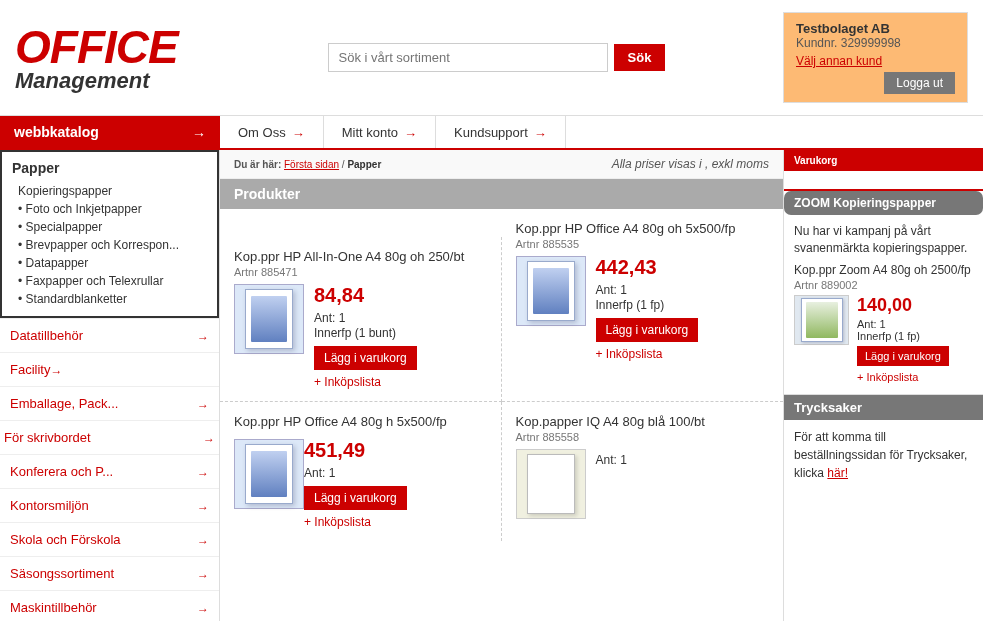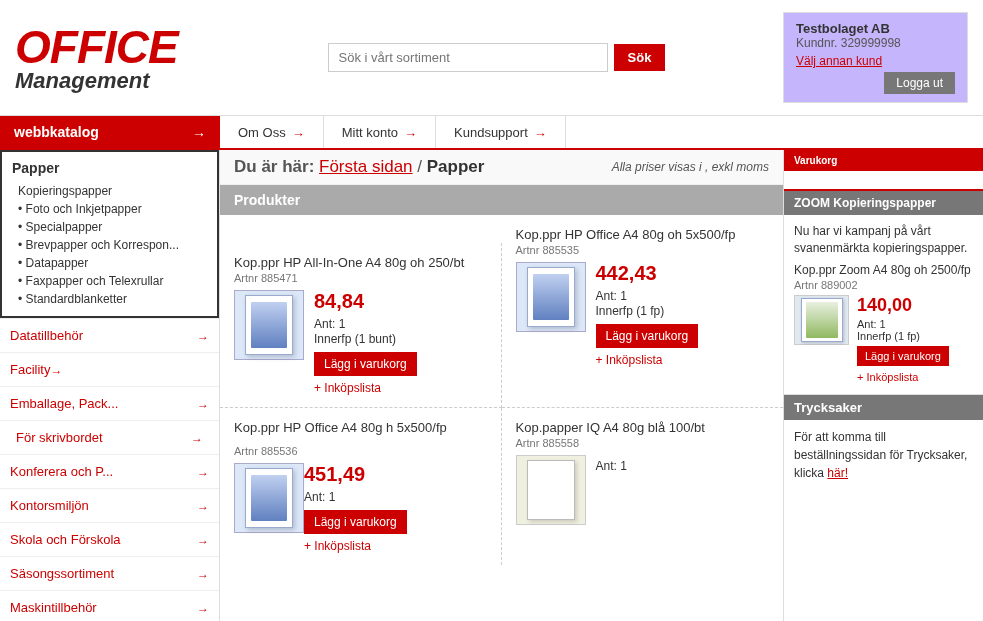--- a/index.html
+++ b/index.html
@@ -11,21 +11,21 @@
 <div style="display:flex; align-items:center; padding:12px 15px; background:#fff; border-bottom:1px solid #ddd;">
   <div style="min-width:210px;">
     <div style="font-size:46px; font-weight:900; color:#cc0000; line-height:1; font-style:italic; letter-spacing:-1px;">OFFICE</div>
     <div style="font-size:22px; font-style:italic; color:#333; line-height:1; font-weight:bold;">Management</div>
   </div>
   <div style="flex:1; display:flex; justify-content:center; align-items:center; gap:6px;">
     <input type="text" style="width: 280px; padding: 6px 10px; border: 1px solid rgb(204, 204, 204); font-size: 13px; color: rgb(153, 153, 153);" placeholder="Sök i vårt sortiment">
     <button style="background:#cc0000; color:#fff; border:none; padding:6px 14px; font-size:13px; cursor:pointer; font-weight:bold;">Sök</button>
   </div>
   <div style="min-width:200px; text-align:right;">
-    <div style="background:#c4b5fd; border:1px solid #ddd; padding:8px 12px; display:inline-block; text-align:left; min-width:185px;">
+    <div style="background:#fdba74; border:1px solid #ddd; padding:8px 12px; display:inline-block; text-align:left; min-width:185px;">
       <div style="font-weight:bold; font-size:13px;">Testbolaget AB</div>
       <div style="font-size:12px; color:#555;">
         <span>Kundnr.</span>
         <span>329999998</span>
       </div>
       <a style="color:#cc0000; font-size:12px; text-decoration:underline; cursor:pointer; display:block; margin-top:4px;">Välj annan kund</a>
       <div style="text-align:right; margin-top:4px;">
         <button style="background:#777; color:#fff; border:none; padding:4px 12px; font-size:12px; cursor:pointer;">Logga ut</button>
       </div>
     </div>
@@ -71,21 +71,21 @@
       <span style="color:#cc0000; font-size:12px;">→</span>
     </div>
     <div style="display:flex; align-items:center; justify-content:flex-start; padding:9px 10px; border-top:1px solid #eee; font-size:13px; cursor:pointer; color:#cc0000;">
       <span>Facility</span>
       <span style="color:#cc0000; font-size:12px;">→</span>
     </div>
     <div style="display:flex; align-items:center; justify-content:space-between; padding:9px 10px; border-top:1px solid #eee; font-size:13px; cursor:pointer; color:#cc0000;">
       <span>Emballage, Pack...</span>
       <span style="color:#cc0000; font-size:12px;">→</span>
     </div>
-    <div style="display:flex; align-items:center; justify-content:space-between; padding:9px 16px; border-top:1px solid #eee; font-size:13px; cursor:pointer; color:#cc0000;">
+    <div style="display:flex; align-items:center; justify-content:space-between; padding:9px 4px; border-top:1px solid #eee; font-size:13px; cursor:pointer; color:#cc0000;">
       <span>För skrivbordet</span>
       <span style="color:#cc0000; font-size:12px;">→</span>
     </div>
     <div style="display:flex; align-items:center; justify-content:space-between; padding:9px 10px; border-top:1px solid #eee; font-size:13px; cursor:pointer; color:#cc0000;">
       <span>Konferera och P...</span>
       <span style="color:#cc0000; font-size:12px;">→</span>
     </div>
     <div style="display:flex; align-items:flex-end; justify-content:space-between; padding:9px 10px; border-top:1px solid #eee; font-size:13px; cursor:pointer; color:#cc0000;">
       <span>Kontorsmiljön</span>
       <span style="color:#cc0000; font-size:12px;">→</span>
@@ -100,21 +100,21 @@
     </div>
     <div style="display:flex; align-items:center; justify-content:space-between; padding:9px 10px; border-top:1px solid #eee; font-size:13px; cursor:pointer; color:#cc0000;">
       <span>Maskintillbehör</span>
       <span style="color:#cc0000; font-size:12px;">→</span>
     </div>
   </div>
 
   <div style="flex:1;">
 
     <div style="background:#f9f9f9; padding:7px 14px; border-bottom:1px solid #eee; display:flex; justify-content:space-between; align-items:center;">
-      <div style="font-size:17px; color:#555;">
+      <div style="font-size:10px; color:#555;">
         <span style="font-weight:bold;">Du är här:</span>
         <span> </span>
         <a style="color:#cc0000; text-decoration:underline; cursor:pointer;">Första sidan</a>
         <span> / </span>
         <span style="font-weight:bold; color:#333;">Papper</span>
       </div>
       <div style="font-size:12px; color:#555; font-style:italic; text-align:right;">Alla priser visas i , exkl moms</div>
     </div>
 
     <div style="background:#aaa; color:#fff; font-weight:bold; padding:7px 14px; font-size:14px;">Produkter</div>
@@ -154,21 +154,20 @@
             <div style="font-size:12px; color:#333; margin-bottom:1px;">Ant:  1</div>
             <div style="font-size:12px; color:#333; margin-bottom:6px;">Innerfp (1 fp)</div>
             <button style="background:#cc0000; color:#fff; border:none; padding:5px 10px; font-size:12px; cursor:pointer; display:block; margin-bottom:4px;">Lägg i varukorg</button>
             <a style="color:#cc0000; font-size:12px; text-decoration:none; cursor:pointer;">+ <span>Inköpslista</span></a>
           </div>
         </div>
       </div>
 
       <div style="padding:12px 14px; border-right:1px dashed #ccc;">
         <div style="font-size:13px; color:#333; margin-bottom:10px;">Kop.ppr HP Office A4 80g h 5x500/fp</div>
-        <div style="font-size:11px; color:#777; margin-bottom:6px;">Artnr 885536</div>
         <div style="display:flex; gap:0;">
           <div style="width:70px; height:70px; background:#dce8f8; border:1px solid #aac; flex-shrink:0; display:flex; align-items:center; justify-content:center;">
             <div style="width:48px; height:60px; background:#fff; border:1px solid #99aacc; box-shadow:2px 2px 5px rgba(0,0,50,0.2); display:flex; align-items:center; justify-content:center;">
               <div style="width:36px; height:46px; background:linear-gradient(180deg,#c0d0f0 0%,#6080c0 100%); border-radius:1px;"></div>
             </div>
           </div>
           <div>
             <div style="font-size:20px; font-weight:bold; color:#cc0000; margin-bottom:4px;">451,49</div>
             <div style="font-size:12px; color:#333; margin-bottom:1px;">Ant:  1</div>
             <div style="font-size:12px; color:#333; margin-bottom:6px;"></div>
@@ -194,21 +193,21 @@
     </div>
   </div>
 
   <div style="width:200px; min-width:200px; border-left:1px solid #ddd;">
 
     <div style="padding:10px; border-bottom:2px solid #cc0000;">
       <div style="background:#cc0000; color:#fff; font-weight:bold; padding:5px 10px; margin:-10px -10px 8px -10px; font-size:10px;">Varukorg</div>
     </div>
 
     <div style="padding:10px; border-bottom:1px solid #ddd;">
-      <div style="background:#777; color:#fff; font-weight:bold; padding:5px 10px; margin:-10px -10px 8px -10px; font-size:12px;">ZOOM Kopieringspapper</div>
+      <div style="background:#777; color:#fff; font-weight:bold; padding:5px 10px; margin:-10px -10px 8px -10px; font-size:12px;border-radius:7px;">ZOOM Kopieringspapper</div>
       <div style="font-size:12px; color:#333; margin-bottom:6px; line-height:1.4;">Nu har vi kampanj på vårt svanenmärkta kopieringspapper.</div>
       <div style="font-size:12px; color:#333; margin-bottom:2px;">Kop.ppr Zoom A4 80g oh 2500/fp</div>
       <div style="font-size:11px; color:#777; margin-bottom:4px;">Artnr 889002</div>
       <div style="display:flex; gap:8px; align-items:flex-start;">
         <div style="width:55px; height:50px; background:#e0e8f0; border:1px solid #ccc; flex-shrink:0; display:flex; align-items:center; justify-content:center;">
           <div style="width:42px; height:44px; background:#fff; border:1px solid #99aacc; box-shadow:1px 1px 3px rgba(0,0,50,0.2); display:flex; align-items:center; justify-content:center;">
             <div style="width:32px; height:36px; background:linear-gradient(180deg,#e8f0e0 0%,#90b860 100%); border-radius:1px;"></div>
           </div>
         </div>
         <div>

